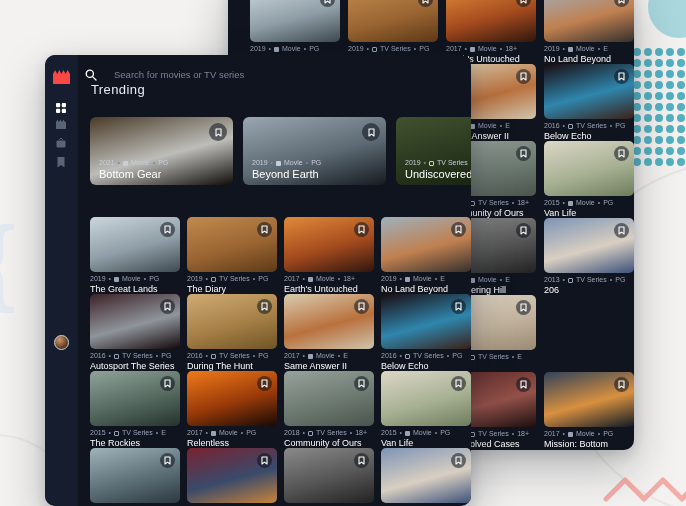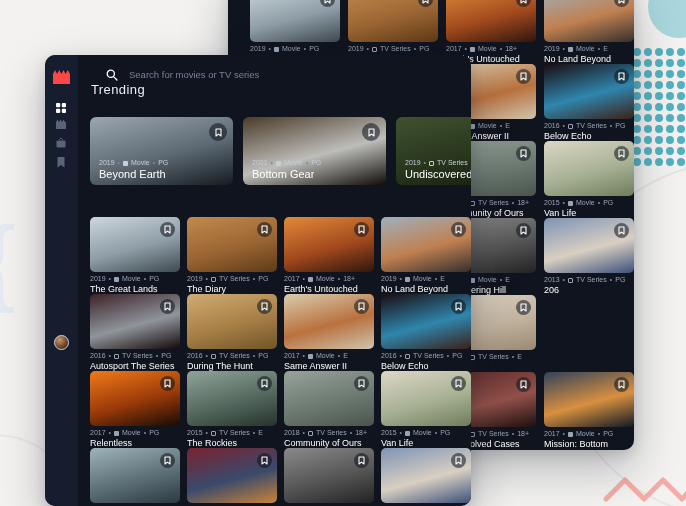--- a/index.html
+++ b/index.html
@@ -17,21 +17,21 @@
           box-shadow:0 18px 45px rgba(20,25,38,.28),0 4px 14px rgba(20,25,38,.14);}
   .back{left:228px;top:-20px;width:406px;height:470px;z-index:1;}
   .front{left:45px;top:55px;width:426px;height:451px;z-index:2;}
   
   .sidebar{position:absolute;left:0;top:0;width:33px;height:100%;background:#161D2F;border-radius:10px 0 0 10px;}
   .logo{position:absolute;left:8px;top:15px;}
   .navi{position:absolute;left:11px;cursor:pointer;}
   .avatar{position:absolute;left:9px;top:280px;width:15px;height:15px;border-radius:50%;box-sizing:border-box;
           background:radial-gradient(circle at 35% 30%,#c99a68,#6b4226 60%,#2a180e);border:1px solid #cfd4dd;cursor:pointer;}
   
-  .searchbar{position:absolute;left:61px;top:13px;display:flex;align-items:center;gap:9px;}
+  .searchbar{position:absolute;left:40px;top:13px;display:flex;align-items:center;gap:15px;}
   .searchbar input{background:transparent;border:none;outline:none;color:#dfe3ec;font-size:9.5px;width:250px;
           font-family:"Liberation Sans",sans-serif;}
   .searchbar input::placeholder{color:#78829a;}
   
   .h{position:absolute;margin:0;color:#E9EDF4;font-weight:400;letter-spacing:.4px;font-size:13px;}
   .trending-h{left:46px;top:27px;}
   .rec-h{left:46px;top:146px;}
   
   .trow{position:absolute;left:45px;top:62px;display:flex;gap:10px;width:620px;}
   .fgrid{position:absolute;left:45px;top:162px;display:grid;grid-template-columns:repeat(4,90px);column-gap:7px;grid-auto-rows:77px;}
@@ -392,54 +392,54 @@
       <svg width="12" height="12" viewBox="0 0 12 12">
         <circle cx="4.8" cy="4.8" r="3.6" fill="none" stroke="#FFFFFF" stroke-width="1.3"></circle>
         <line x1="7.6" y1="7.6" x2="11" y2="11" stroke="#FFFFFF" stroke-width="1.3" stroke-linecap="round"></line>
       </svg>
       <input type="text" placeholder="Search for movies or TV series" style="">
     </div>
 
     <h2 class="h trending-h">Trending</h2>
     <div class="trow" id="trending-row">
         <div class="card trend">
+    <div class="thumb" style="background: linear-gradient(165deg, rgb(74, 59, 40), rgb(189, 189, 185) 55%, rgb(15, 12, 9));">
+      <button class="bm">
+        <svg width="7" height="9" viewBox="0 0 7 9">
+          <path d="M1 1 H6 V8 L3.5 6.1 1 8 Z" fill="none" stroke="#FFFFFF" stroke-width="1.1" stroke-linejoin="round"></path>
+        </svg>
+      </button>
+    </div>
+    <div class="meta">
+      <span>2021</span>
+      <span class="mdot">•</span>
+      <span class="cat-ic ic-movie"></span>
+      <span>Movie</span>
+      <span class="mdot">•</span>
+      <span>PG</span>
+    </div>
+    <div class="title">Bottom Gear</div>
+  </div>
+        <div class="card trend">
     <div class="thumb" style="background: linear-gradient(165deg, rgb(154, 167, 176), rgb(93, 106, 116) 55%, rgb(22, 27, 32));">
       <button class="bm">
         <svg width="7" height="9" viewBox="0 0 7 9">
           <path d="M1 1 H6 V8 L3.5 6.1 1 8 Z" fill="none" stroke="#FFFFFF" stroke-width="1.1" stroke-linejoin="round"></path>
         </svg>
       </button>
     </div>
     <div class="meta">
       <span>2019</span>
       <span class="mdot">•</span>
       <span class="cat-ic ic-movie"></span>
       <span>Movie</span>
       <span class="mdot">•</span>
       <span>PG</span>
     </div>
     <div class="title">Beyond Earth</div>
-  </div>
-        <div class="card trend">
-    <div class="thumb" style="background: linear-gradient(165deg, rgb(74, 59, 40), rgb(189, 189, 185) 55%, rgb(15, 12, 9));">
-      <button class="bm">
-        <svg width="7" height="9" viewBox="0 0 7 9">
-          <path d="M1 1 H6 V8 L3.5 6.1 1 8 Z" fill="none" stroke="#FFFFFF" stroke-width="1.1" stroke-linejoin="round"></path>
-        </svg>
-      </button>
-    </div>
-    <div class="meta">
-      <span>2021</span>
-      <span class="mdot">•</span>
-      <span class="cat-ic ic-movie"></span>
-      <span>Movie</span>
-      <span class="mdot">•</span>
-      <span>PG</span>
-    </div>
-    <div class="title">Bottom Gear</div>
   </div>
         <div class="card trend">
     <div class="thumb" style="background: linear-gradient(165deg, rgb(65, 82, 47), rgb(39, 53, 28) 55%, rgb(18, 26, 13));">
       
     </div>
     <div class="meta">
       <span>2019</span>
       <span class="mdot">•</span>
       <span class="cat-ic ic-tv"></span>
       <span>TV Series</span>
@@ -589,84 +589,84 @@
       <span>2016</span>
       <span class="mdot">•</span>
       <span class="cat-ic ic-tv"></span>
       <span>TV Series</span>
       <span class="mdot">•</span>
       <span>PG</span>
     </div>
     <div class="title">Below Echo</div>
   </div>
         <div class="card">
+    <div class="thumb" style="background: linear-gradient(165deg, rgb(143, 163, 154), rgb(85, 105, 95) 55%, rgb(37, 51, 44));">
+      <button class="bm">
+        <svg width="7" height="9" viewBox="0 0 7 9">
+          <path d="M1 1 H6 V8 L3.5 6.1 1 8 Z" fill="none" stroke="#FFFFFF" stroke-width="1.1" stroke-linejoin="round"></path>
+        </svg>
+      </button>
+    </div>
+    <div class="meta">
+      <span>2015</span>
+      <span class="mdot">•</span>
+      <span class="cat-ic ic-tv"></span>
+      <span>TV Series</span>
+      <span class="mdot">•</span>
+      <span>E</span>
+    </div>
+    <div class="title">The Rockies</div>
+  </div>
+        <div class="card">
     <div class="thumb" style="background: linear-gradient(165deg, rgb(240, 122, 26), rgb(154, 58, 8) 55%, rgb(22, 10, 5));">
       <button class="bm">
         <svg width="7" height="9" viewBox="0 0 7 9">
           <path d="M1 1 H6 V8 L3.5 6.1 1 8 Z" fill="none" stroke="#FFFFFF" stroke-width="1.1" stroke-linejoin="round"></path>
         </svg>
       </button>
     </div>
     <div class="meta">
       <span>2017</span>
       <span class="mdot">•</span>
       <span class="cat-ic ic-movie"></span>
       <span>Movie</span>
       <span class="mdot">•</span>
       <span>PG</span>
     </div>
     <div class="title">Relentless</div>
   </div>
         <div class="card">
-    <div class="thumb" style="background: linear-gradient(165deg, rgb(143, 163, 154), rgb(85, 105, 95) 55%, rgb(37, 51, 44));">
+    <div class="thumb" style="background: linear-gradient(165deg, rgb(151, 162, 154), rgb(109, 122, 113) 55%, rgb(73, 84, 76));">
+      <button class="bm">
+        <svg width="7" height="9" viewBox="0 0 7 9">
+          <path d="M1 1 H6 V8 L3.5 6.1 1 8 Z" fill="none" stroke="#FFFFFF" stroke-width="1.1" stroke-linejoin="round"></path>
+        </svg>
+      </button>
+    </div>
+    <div class="meta">
+      <span>2018</span>
+      <span class="mdot">•</span>
+      <span class="cat-ic ic-tv"></span>
+      <span>TV Series</span>
+      <span class="mdot">•</span>
+      <span>18+</span>
+    </div>
+    <div class="title">Community of Ours</div>
+  </div>
+        <div class="card">
+    <div class="thumb" style="background: linear-gradient(165deg, rgb(220, 215, 198), rgb(168, 177, 148) 55%, rgb(111, 125, 92));">
       <button class="bm">
         <svg width="7" height="9" viewBox="0 0 7 9">
           <path d="M1 1 H6 V8 L3.5 6.1 1 8 Z" fill="none" stroke="#FFFFFF" stroke-width="1.1" stroke-linejoin="round"></path>
         </svg>
       </button>
     </div>
     <div class="meta">
       <span>2015</span>
       <span class="mdot">•</span>
-      <span class="cat-ic ic-tv"></span>
-      <span>TV Series</span>
-      <span class="mdot">•</span>
-      <span>E</span>
-    </div>
-    <div class="title">The Rockies</div>
-  </div>
-        <div class="card">
-    <div class="thumb" style="background: linear-gradient(165deg, rgb(151, 162, 154), rgb(109, 122, 113) 55%, rgb(73, 84, 76));">
-      <button class="bm">
-        <svg width="7" height="9" viewBox="0 0 7 9">
-          <path d="M1 1 H6 V8 L3.5 6.1 1 8 Z" fill="none" stroke="#FFFFFF" stroke-width="1.1" stroke-linejoin="round"></path>
-        </svg>
-      </button>
-    </div>
-    <div class="meta">
-      <span>2018</span>
-      <span class="mdot">•</span>
-      <span class="cat-ic ic-tv"></span>
-      <span>TV Series</span>
-      <span class="mdot">•</span>
-      <span>18+</span>
-    </div>
-    <div class="title">Community of Ours</div>
-  </div>
-        <div class="card">
-    <div class="thumb" style="background: linear-gradient(165deg, rgb(220, 215, 198), rgb(168, 177, 148) 55%, rgb(111, 125, 92));">
-      <button class="bm">
-        <svg width="7" height="9" viewBox="0 0 7 9">
-          <path d="M1 1 H6 V8 L3.5 6.1 1 8 Z" fill="none" stroke="#FFFFFF" stroke-width="1.1" stroke-linejoin="round"></path>
-        </svg>
-      </button>
-    </div>
-    <div class="meta">
-      <span>2015</span>
-      <span class="mdot">•</span>
       <span class="cat-ic ic-movie"></span>
       <span>Movie</span>
       <span class="mdot">•</span>
       <span>PG</span>
     </div>
     <div class="title">Van Life</div>
   </div>
         <div class="card">
     <div class="thumb" style="background: linear-gradient(165deg, rgb(159, 179, 186), rgb(93, 112, 120) 55%, rgb(44, 57, 64));">
       <button class="bm">

